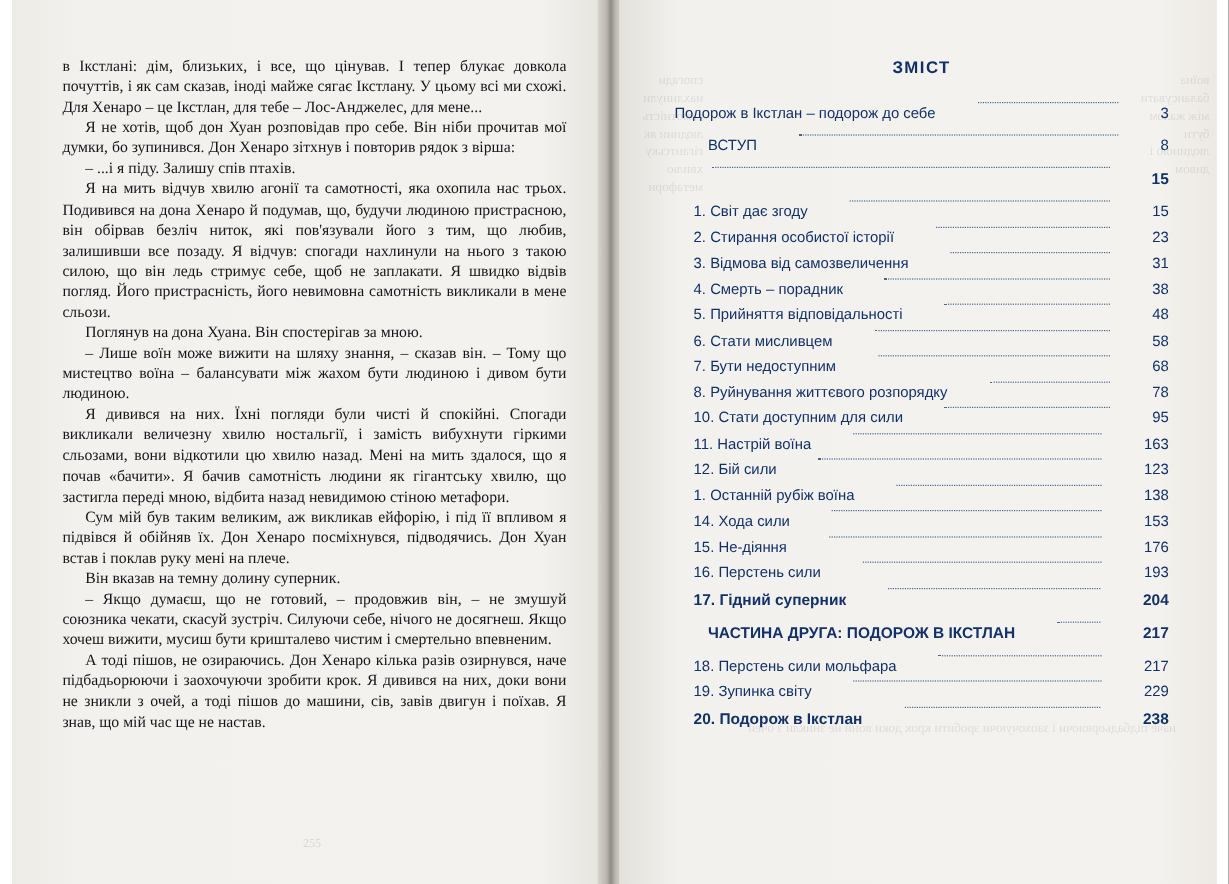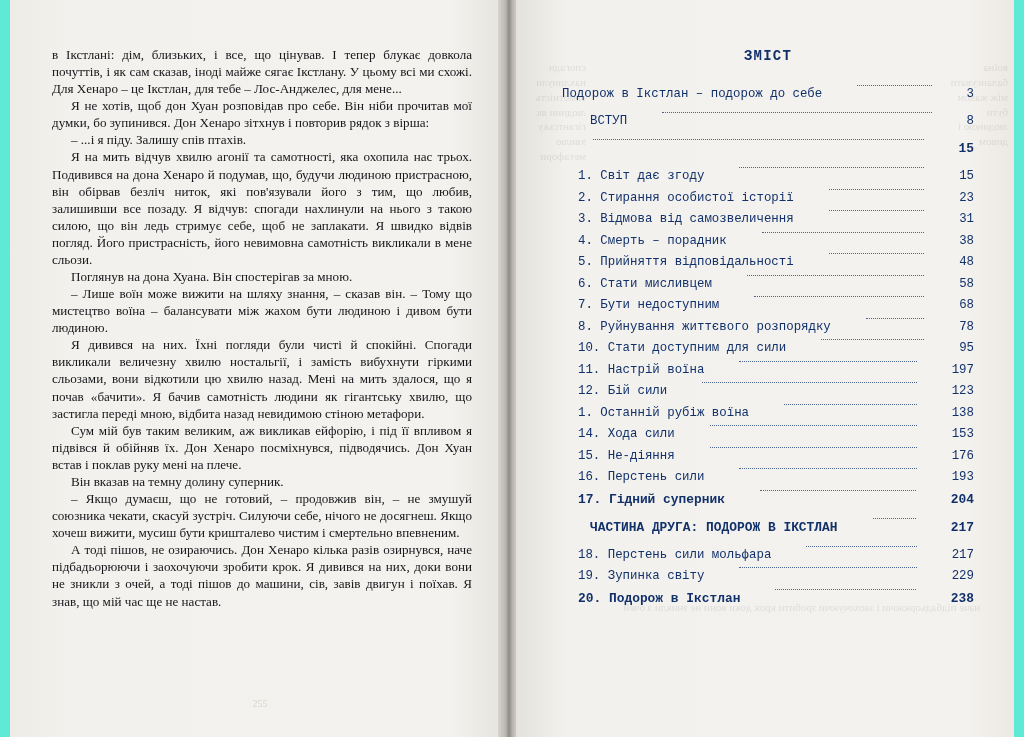--- a/index.html
+++ b/index.html
@@ -10,21 +10,21 @@
   body {
     width: 1024px;
     height: 737px;
     overflow: hidden;
     font-family: "Liberation Serif", serif;
   }
   .page-spread {
     position: relative;
     width: 1024px;
     height: 737px;
-    background: #5eead4;
+    background: #ffffff;
   }
   
   .page {
     position: absolute;
     top: 0;
     background: #f2f0ec;
     box-sizing: border-box;
   }
   .page-left {
     left: 10px;
@@ -74,21 +74,21 @@
     color: #d8d5d0;
   }
 
   
   .toc {
     position: absolute;
     left: 46px;
     top: 48px;
     width: 412px;
     color: #0f2d5e;
-    font-family: Liberation Mono, monospace;
+    font-family: Liberation Sans, sans-serif;
   }
   .toc-title {
     text-align: center;
     font-weight: bold;
     font-size: 14px;
     letter-spacing: 1.2px;
     color: #11306a;
     margin-bottom: 23px;
   }
   .toc-row {
@@ -243,21 +243,21 @@
             <span class="page-no">78</span>
           </div>
           <div class="toc-row sub">
             <span class="label">10. Стати доступним для сили</span>
             <span class="dots"></span>
             <span class="page-no">95</span>
           </div>
           <div class="toc-row sub">
             <span class="label">11. Настрій воїна</span>
             <span class="dots"></span>
-            <span class="page-no">197</span>
+            <span class="page-no">163</span>
           </div>
           <div class="toc-row sub">
             <span class="label">12. Бій сили</span>
             <span class="dots"></span>
             <span class="page-no">123</span>
           </div>
           <div class="toc-row sub">
             <span class="label">1. Останній рубіж воїна</span>
             <span class="dots"></span>
             <span class="page-no">138</span>

